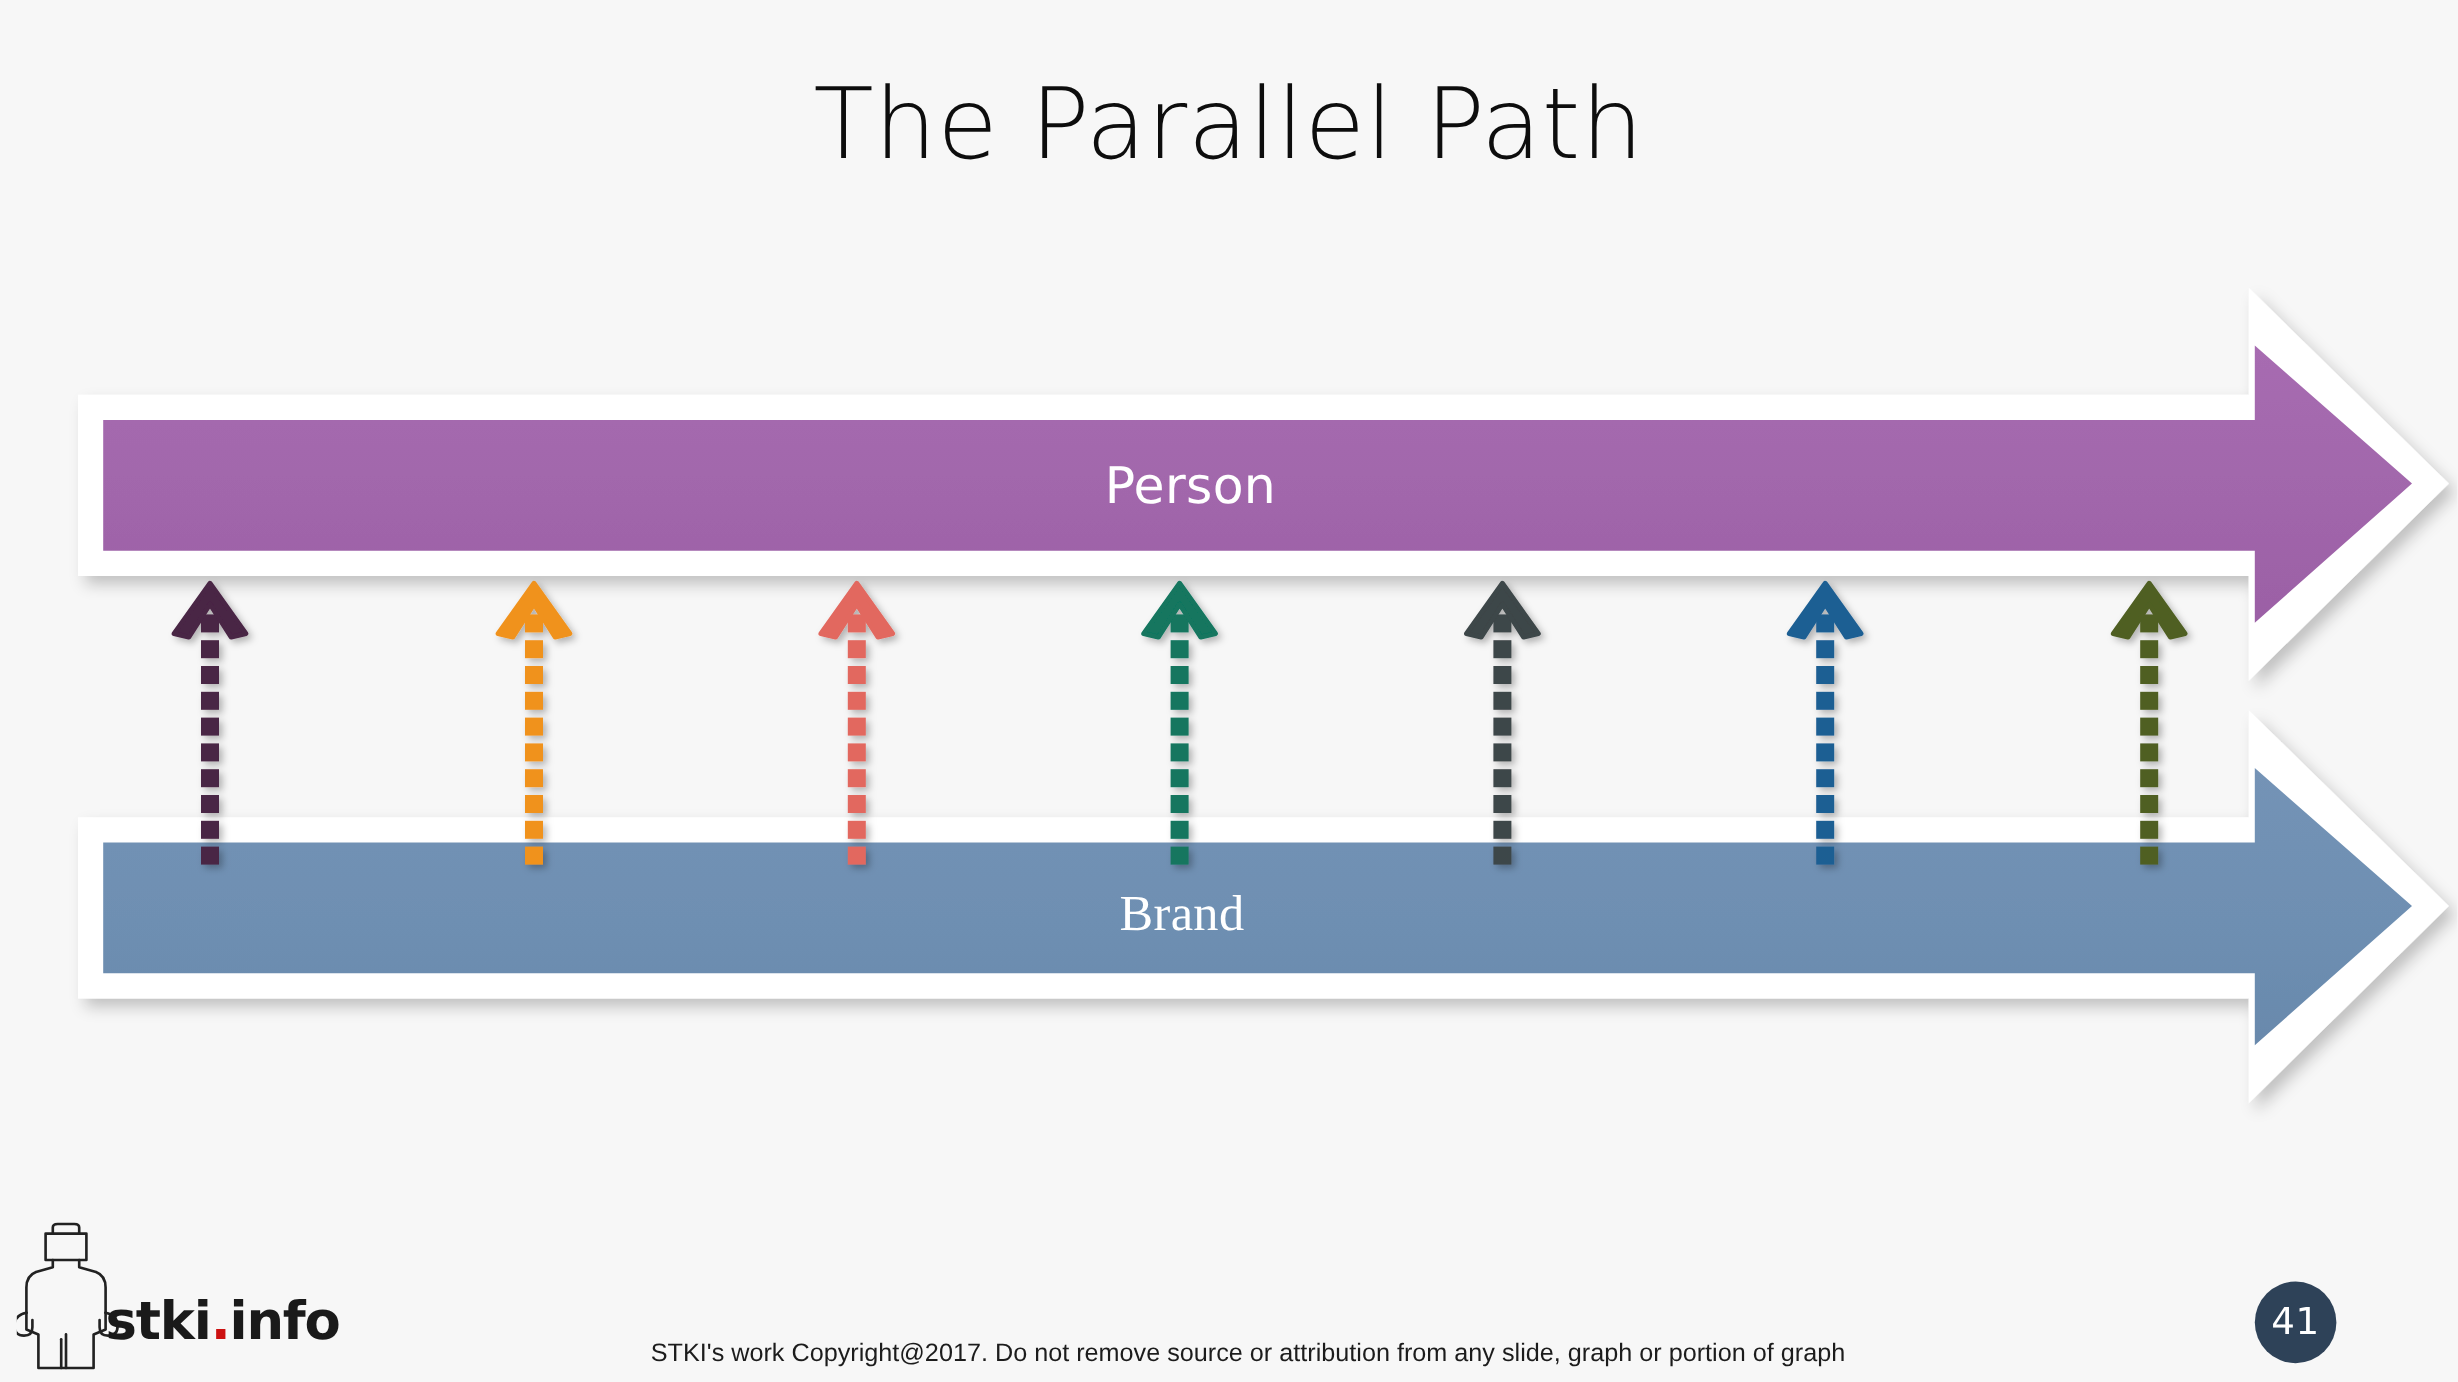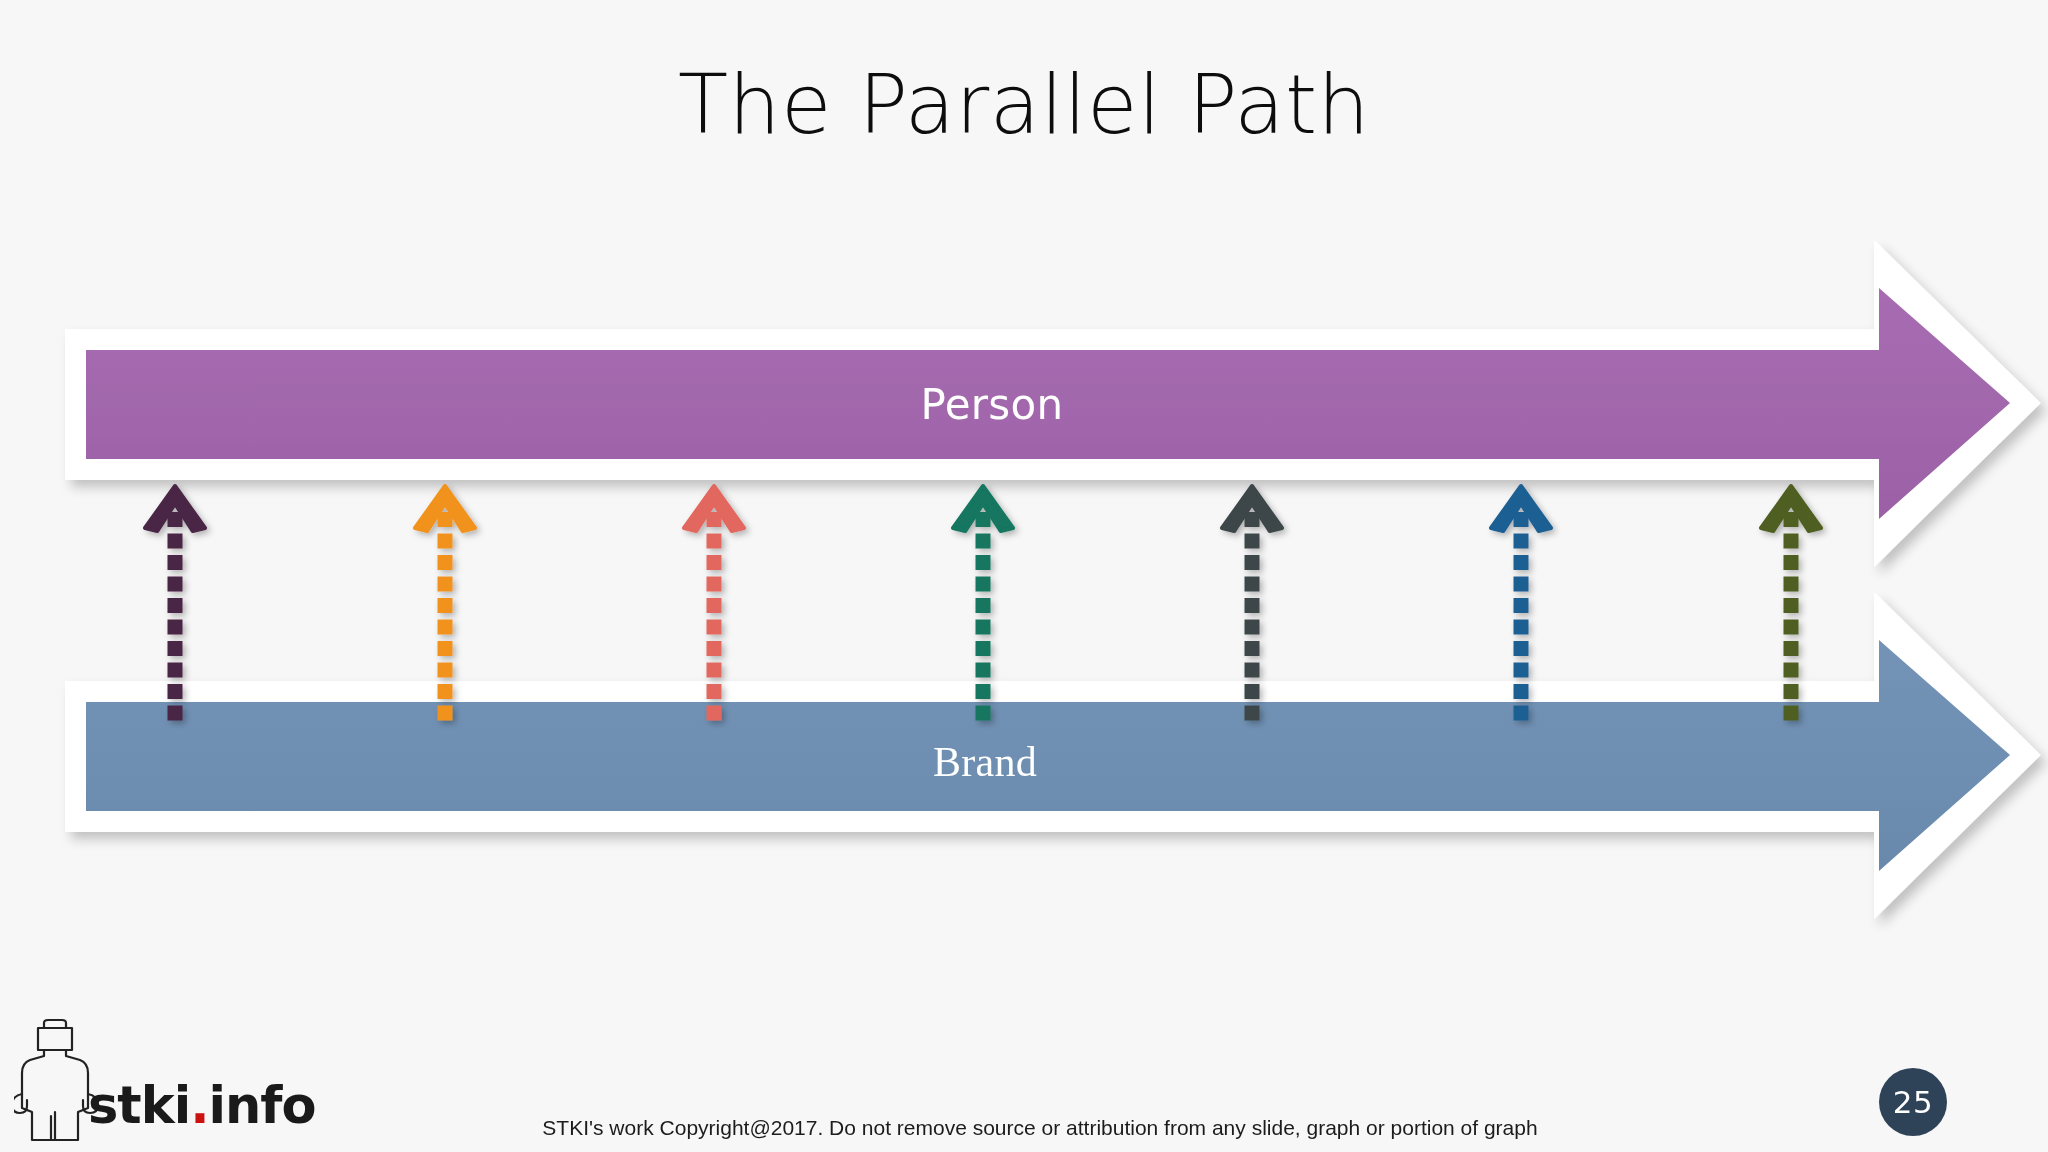--- a/index.html
+++ b/index.html
@@ -92,21 +92,21 @@
     left: 14px;
     top: 1016px;
     width: 250px;
     height: 128px;
   }
   #logo-wordmark {
     position: absolute;
     left: 88px;
     top: 1080px;
     font-family: "DejaVu Sans", "Liberation Sans", sans-serif;
-    font-size: 51px;
+    font-size: 44px;
     font-weight: 700;
     letter-spacing: -1px;
     color: #1a1a1a;
     line-height: 1;
     white-space: nowrap;
   }
   #logo-wordmark .dot { color: #cc1111; }
 
   
   #page-badge {
@@ -284,15 +284,15 @@
 
       <path d="M 41 96 L 41 124"></path>
       <path d="M 37 100 L 37 124"></path>
     </g>
   </svg>
 
   <div id="logo-wordmark">
     <span>stki</span><span class="dot">.</span><span>info</span>
   </div>
 
-  <div id="page-badge">25</div>
+  <div id="page-badge">41</div>
 
 </div>
 
 </body></html>

